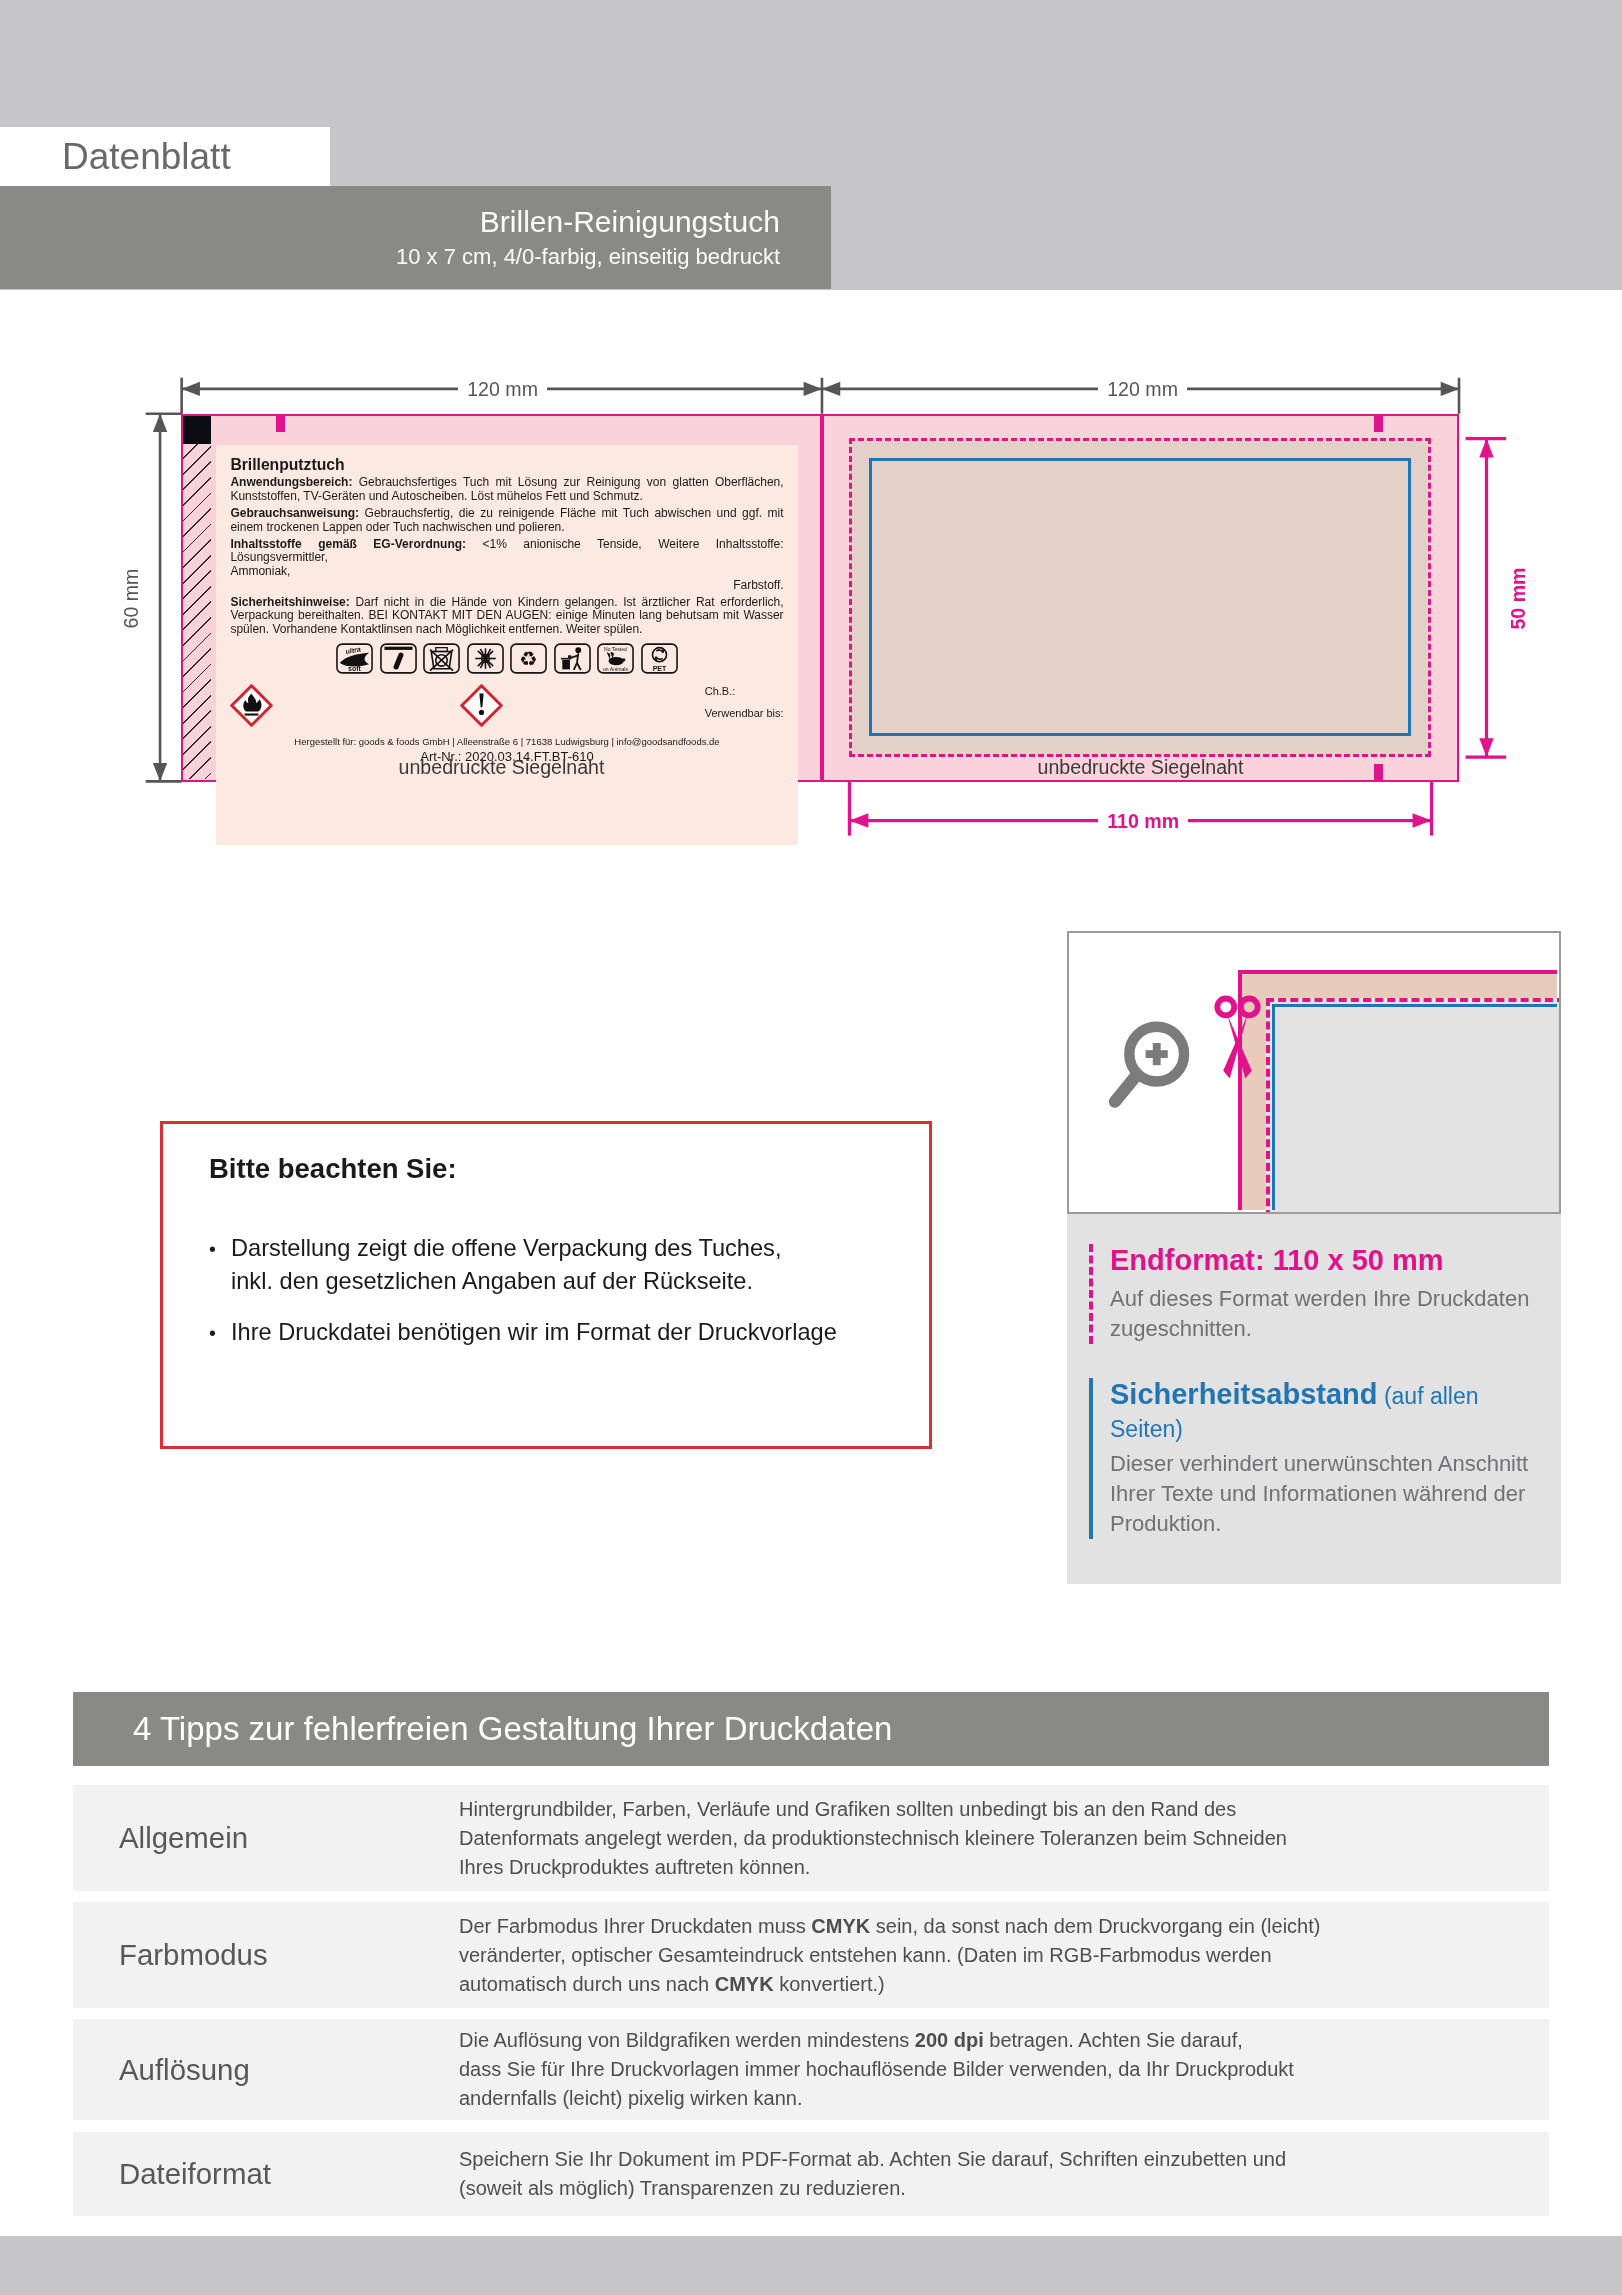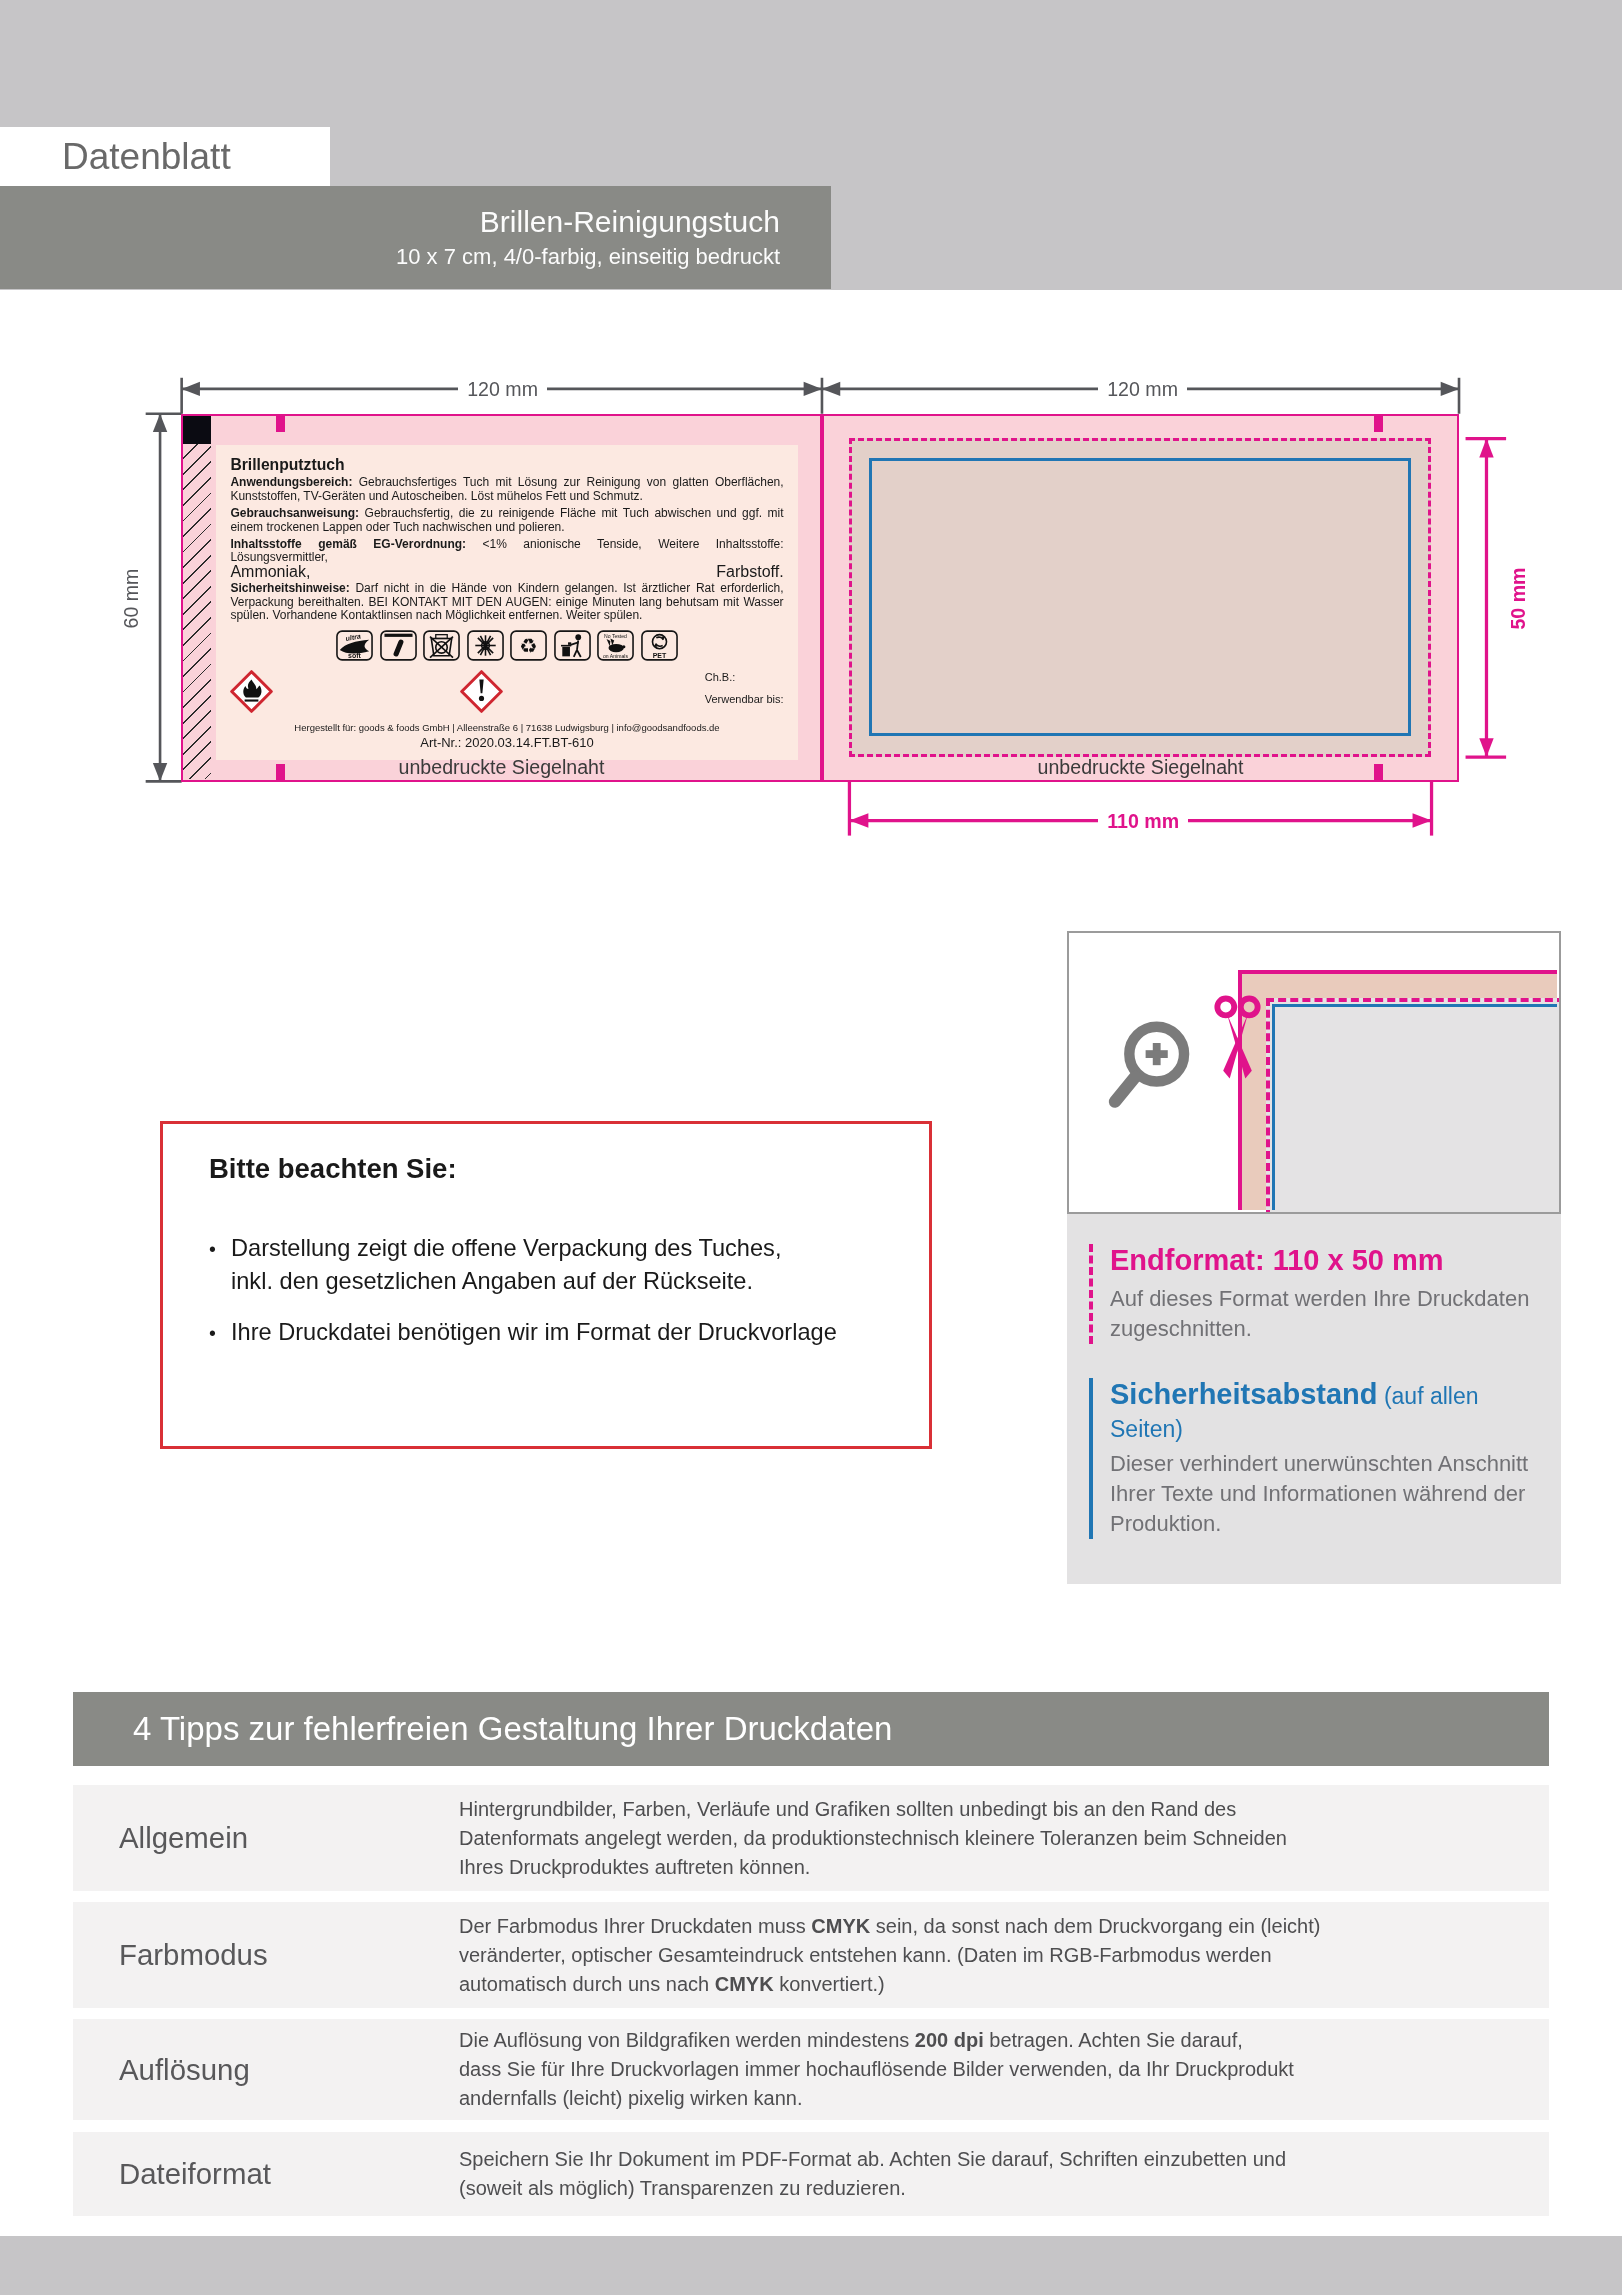--- a/index.html
+++ b/index.html
@@ -22,25 +22,25 @@
   .productbar .ps{font-size:22px;line-height:1.2;margin-top:3.9px;}
 
   
   .drawing{left:0;top:366px;width:1623px;height:484px;}
   .panel{box-sizing:border-box;border:2.6px solid #e0138b;background:#fad2d9;}
   .panel-left{left:181px;top:48px;width:641px;height:368px;}
   .panel-right{left:822px;top:48px;width:637px;height:368px;}
   .corner-black{left:0;top:0;width:27.5px;height:27.5px;background:#0b0b12;}
   .hatch{left:0;top:27.5px;width:27.5px;height:335px;
     background:repeating-linear-gradient(135deg,rgba(0,0,0,0) 0 9.8px,#2b2b2b 9.8px 11px);}
-  .cream{left:33px;top:29px;width:582px;height:315px;background:#fce9e1;
+  .cream{left:33px;top:29px;width:582px;height:400px;background:#fce9e1;
     box-sizing:border-box;padding:10.5px 14.4px;}
   .cream h3{margin:0 0 2.6px 0;font-size:15.7px;}
   .cream p{margin:0 0 3.3px 0;font-size:12px;line-height:13.7px;text-align:justify;}
-  .ing-row{display:flex;font-size:16px;line-height:13.7px;margin:0 0 3.3px 0;}
+  .ing-row{display:flex;font-size:12px;line-height:13.7px;margin:0 0 3.3px 0;flex-direction:column;}
   .ing-row .right{margin-left:auto;}
   .icons-row{display:flex;justify-content:center;gap:6.5px;margin-top:6.5px;}
   .icons-row svg{display:block;}
   .icons-row svg text{font-family:"Liberation Sans",sans-serif;}
   .ghs-row{display:flex;justify-content:space-between;align-items:center;gap:6.5px;margin-top:6.5px;}
   .chb-block{margin-left:14.4px;font-size:11px;align-self:flex-start;margin-top:3.9px;}
   .chb-block div{margin-bottom:10.5px;}
   .address{font-size:9.5px;text-align:center;margin-top:6.5px;}
   .artnr{font-size:13px;text-align:center;margin-top:2px;}
   .sealnaht{left:0;bottom:1.3px;width:100%;text-align:center;font-size:19.6px;color:#3a3a3a;}

